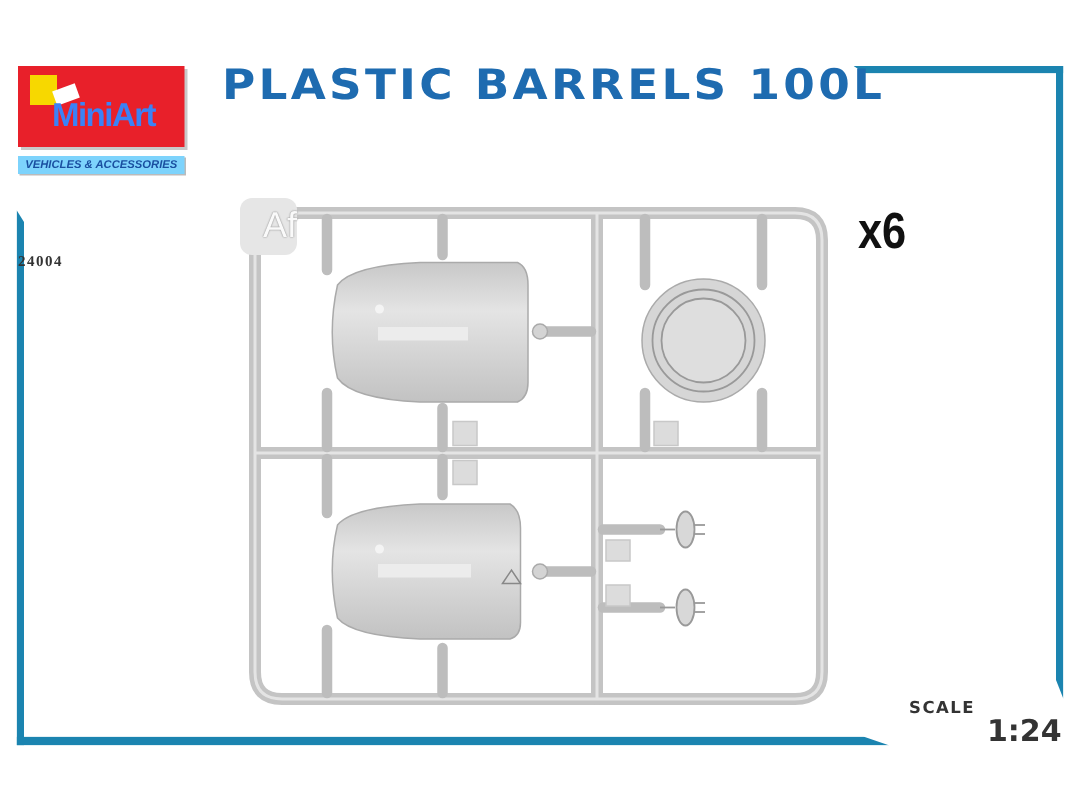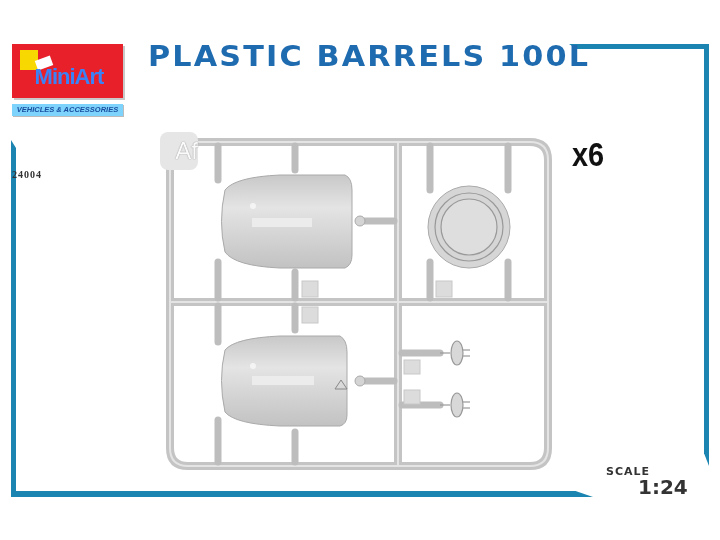--- a/index.html
+++ b/index.html
@@ -6,21 +6,21 @@
   body { width:720px; height:540px; position:relative; overflow:hidden; font-family:"Liberation Sans", sans-serif; }
   .abs { position:absolute; }
   .logo-box { left:12px; top:44px; width:111px; height:54px; background:#e8202a; box-shadow:2px 2px 0 #c9c9c9; }
   .logo-yellow { left:20px; top:50px; width:18px; height:20px; background:#f7d800; }
   .logo-text { left:14px; top:64px; width:110px; text-align:center; font-weight:900; font-size:22px; color:#3b82f6; letter-spacing:-1px; font-family:"Liberation Sans", sans-serif; }
   .logo-sub { left:12px; top:104px; width:111px; height:12px; background:#7dd3fc; box-shadow:1px 1px 0 #bbb; color:#1a4fa0; font-style:italic; font-weight:bold; font-size:7.5px; line-height:12px; text-align:center; }
   .kit-no { left:12px; top:121px; font-size:10px; font-weight:bold; color:#333; letter-spacing:1px; font-family:Liberation Serif, serif;margin-top:48px; }
   .title { left:148px; top:40px; font-size:28px; font-weight:bold; color:#1e6bb0; letter-spacing:2px; font-family:"DejaVu Sans", sans-serif; transform:scaleX(1.08); transform-origin:left top; }
   .qty { left:572px; top:135px; font-size:34px; font-weight:bold; color:#111; font-family:"Liberation Sans", sans-serif; transform:scaleX(0.85); transform-origin:left top; }
   .scale-label { left:606px; top:465px; font-size:11px; font-weight:bold; color:#333; letter-spacing:1px; font-family:"DejaVu Sans", sans-serif; }
-  .scale-value { left:638px; top:475px; font-size:20px; font-weight:bold; color:#333; font-family:"DejaVu Sans", sans-serif; }
+  .scale-value { left:658px; top:475px; font-size:20px; font-weight:bold; color:#333; font-family:"DejaVu Sans", sans-serif; }
   .frame { background:#1b84b0; }
   .sprue-label { left:160px; top:132px; width:38px; height:38px; border-radius:8px; background:#e6e6e6; color:#fafafa; font-size:24px; line-height:38px; text-align:right; text-shadow:0 0 1px #999, 0 0 1px #999; }
 </style>
 </head>
 <body>
 
 <div class="abs frame" style="left:11px; top:140px; width:5px; height:357px; clip-path:polygon(0 0,100% 8px,100% 100%,0 100%);"></div>
 <div class="abs frame" style="left:11px; top:491px; width:582px; height:6px; clip-path:polygon(0 0,97% 0,100% 100%,0 100%);"></div>
 <div class="abs frame" style="left:569px; top:44px; width:140px; height:5px; clip-path:polygon(0 0,100% 0,100% 100%,8px 100%);"></div>
 <div class="abs frame" style="left:704px; top:44px; width:5px; height:422px; clip-path:polygon(0 0,100% 0,100% 100%,0 97%);"></div>

